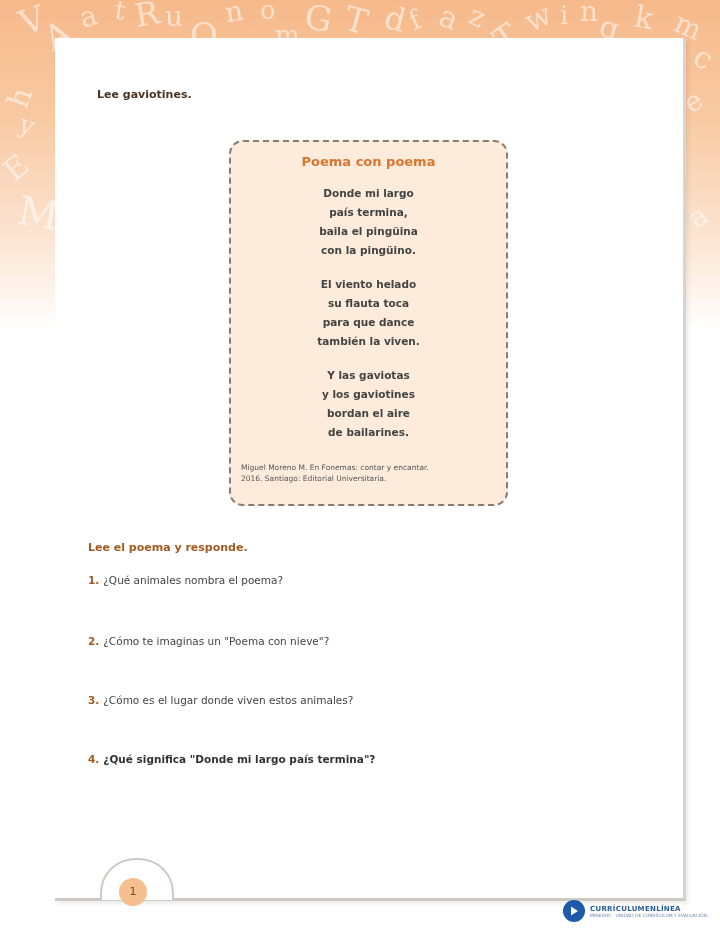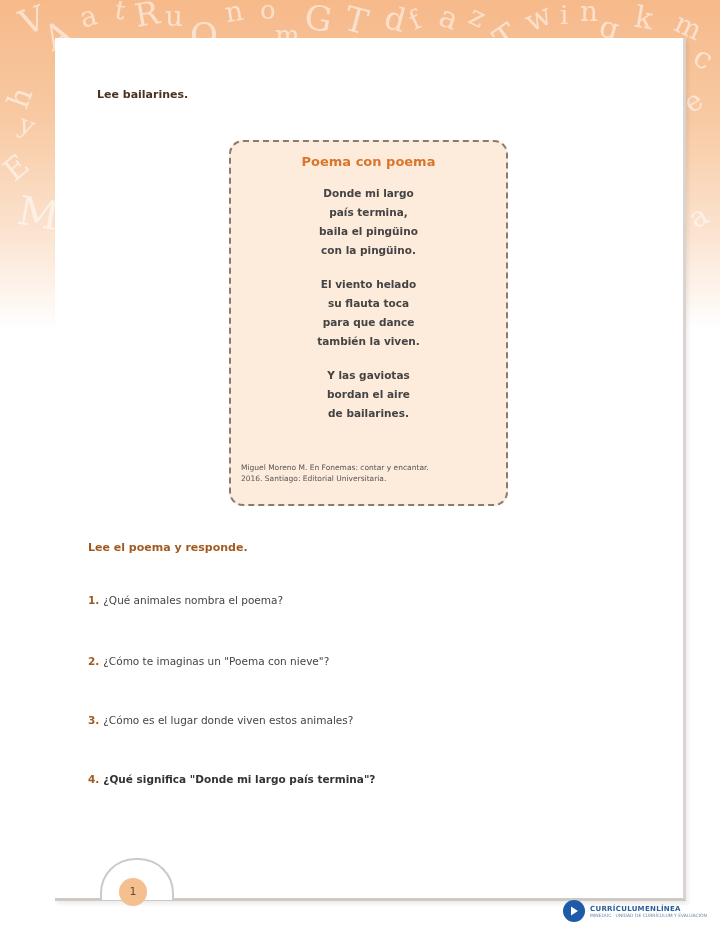--- a/index.html
+++ b/index.html
@@ -45,21 +45,21 @@
   .credit {
     position:absolute; left:10px; right:10px; bottom:20px;
     font-size:7.5px; line-height:11px; color:#555; text-align:left;
   }
   .credit span { display:block; }
   .section-title {
     position:absolute; left:88px; top:541px;
     font-size:11px; font-weight:bold; color:#a35a20;
   }
   .question {
-    position:absolute; left:88px; font-size:10.5px; color:#444;margin-top:20px;
+    position:absolute; left:88px; font-size:10.5px; color:#444;
   }
   .question .num { font-weight:bold; color:#a35a20; margin-right:4px; }
   .question.bold-q .qtext { font-weight:bold; color:#333; }
   .page-tab {
     position:absolute; left:100px; top:858px; width:70px; height:40px;
     border-top:2px solid #cfc9c4; border-left:2px solid #cfc9c4; border-right:2px solid #cfc9c4;
     border-radius:35px 35px 0 0; background:#fff;
   }
   .page-num {
     position:absolute; left:119px; top:878px; width:28px; height:28px;
@@ -108,38 +108,39 @@
   <span class="bg-letter" style="left:685px;top:85px;font-size:28px;transform:rotate(-30deg)">e</span>
   <span class="bg-letter" style="left:10px;top:80px;font-size:30px;transform:rotate(-70deg)">h</span>
   <span class="bg-letter" style="left:5px;top:150px;font-size:30px;transform:rotate(-40deg)">E</span>
   <span class="bg-letter" style="left:20px;top:110px;font-size:26px;transform:rotate(20deg)">y</span>
   <span class="bg-letter" style="left:18px;top:190px;font-size:40px;transform:rotate(10deg)">M</span>
   <span class="bg-letter" style="left:690px;top:200px;font-size:28px;transform:rotate(-30deg)">a</span>
 </div>
 
 <div class="sheet"></div>
 
-<div class="instr">Lee bailarines.</div>
+<div class="instr">Lee gaviotines.</div>
 
 <div class="poem-box">
   <div class="poem-title">Poema con poema</div>
   <div class="stanza">
     <span class="stanza-line">Donde mi largo</span>
     <span class="stanza-line">país termina,</span>
-    <span class="stanza-line">baila el pingüino</span>
+    <span class="stanza-line">baila el pingüina</span>
     <span class="stanza-line">con la pingüino.</span>
   </div>
   <div class="stanza">
     <span class="stanza-line">El viento helado</span>
     <span class="stanza-line">su flauta toca</span>
     <span class="stanza-line">para que dance</span>
     <span class="stanza-line">también la viven.</span>
   </div>
   <div class="stanza">
     <span class="stanza-line">Y las gaviotas</span>
+    <span class="stanza-line">y los gaviotines</span>
     <span class="stanza-line">bordan el aire</span>
     <span class="stanza-line">de bailarines.</span>
   </div>
   <div class="credit">
     <span>Miguel Moreno M. En Fonemas: contar y encantar.</span>
     <span>2016. Santiago: Editorial Universitaria.</span>
   </div>
 </div>
 
 <div class="section-title">Lee el poema y responde.</div>

